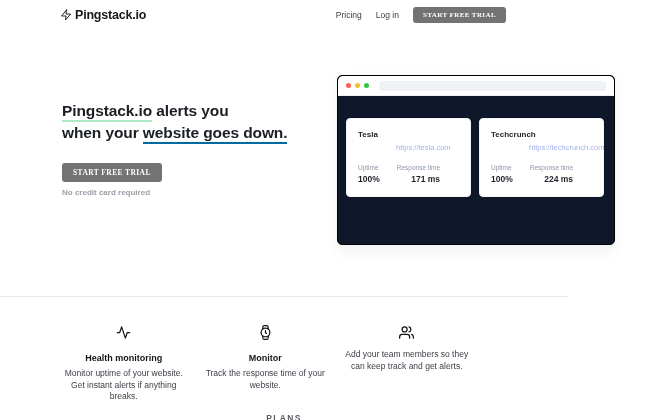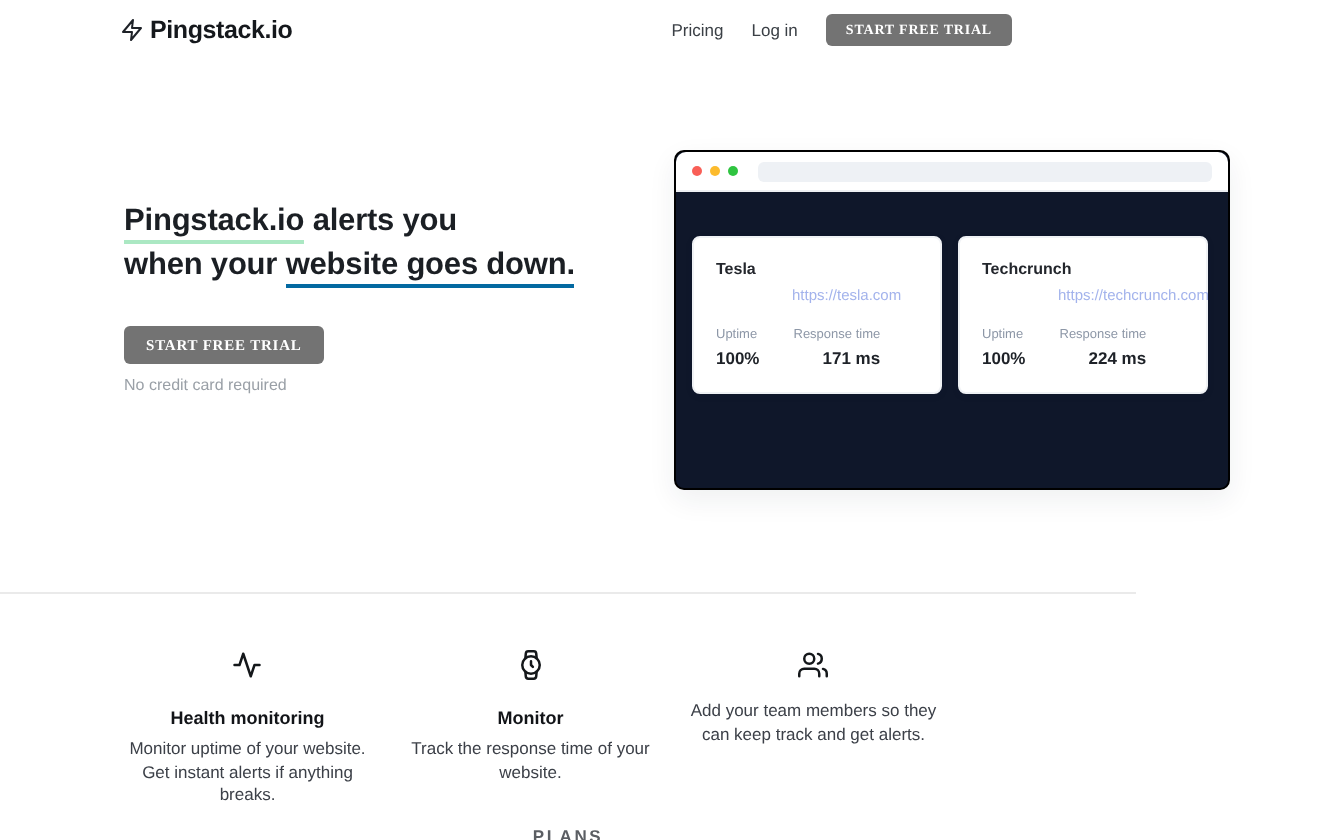--- a/index.html
+++ b/index.html
@@ -31,21 +31,21 @@
   }
   .btn-nav { font-size: 7px; padding: 4px 10px; }
 
   
   .hero-text { position: absolute; left: 62px; top: 100px; width: 260px; }
   .hero-heading { font-size: 15.5px; line-height: 22px; font-weight: 600; color: #1b1f24; letter-spacing: -0.1px; }
   .hl-green { border-bottom: 2px solid #abe8c3; padding-bottom: 1px; }
   .hl-pink  { border-bottom: 2px solid #0369a1; padding-bottom: 1px; }
   .hero-sub { margin-top: 10px; font-size: 9.5px; font-style: italic; color: #33373c; }
   .btn-hero { display: inline-block; margin-top: 19px; font-size: 7.5px; padding: 5px 11px; }
-  .hero-note { margin-top: 6px; font-size: 8px; color: #9aa0a7; }
+  .hero-note { margin-top: 6px; font-size: 8px; color: #9aa0a7; font-weight: bold; }
 
   
   .mockup {
     position: absolute; left: 337px; top: 75px; width: 278px; height: 170px;
     background: #0f172a; border: 1px solid #000000; border-radius: 5px;
     box-shadow: 0 5px 14px rgba(30,40,60,0.07);
   }
   .mockup-titlebar {
     height: 20px; background: #ffffff; border-bottom: 1px solid #eef0f3;
     border-radius: 5px 5px 0 0; display: flex; align-items: center; padding: 0 8px;

